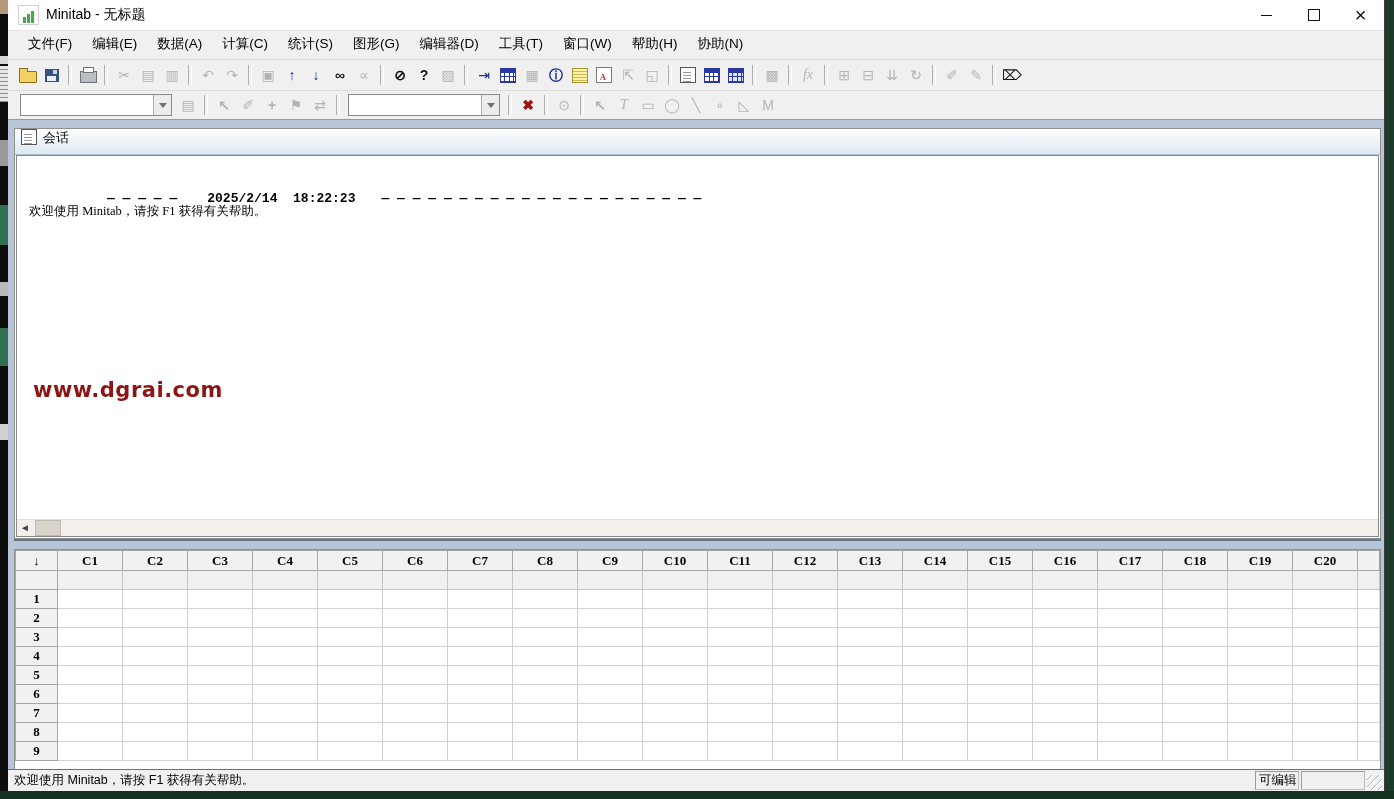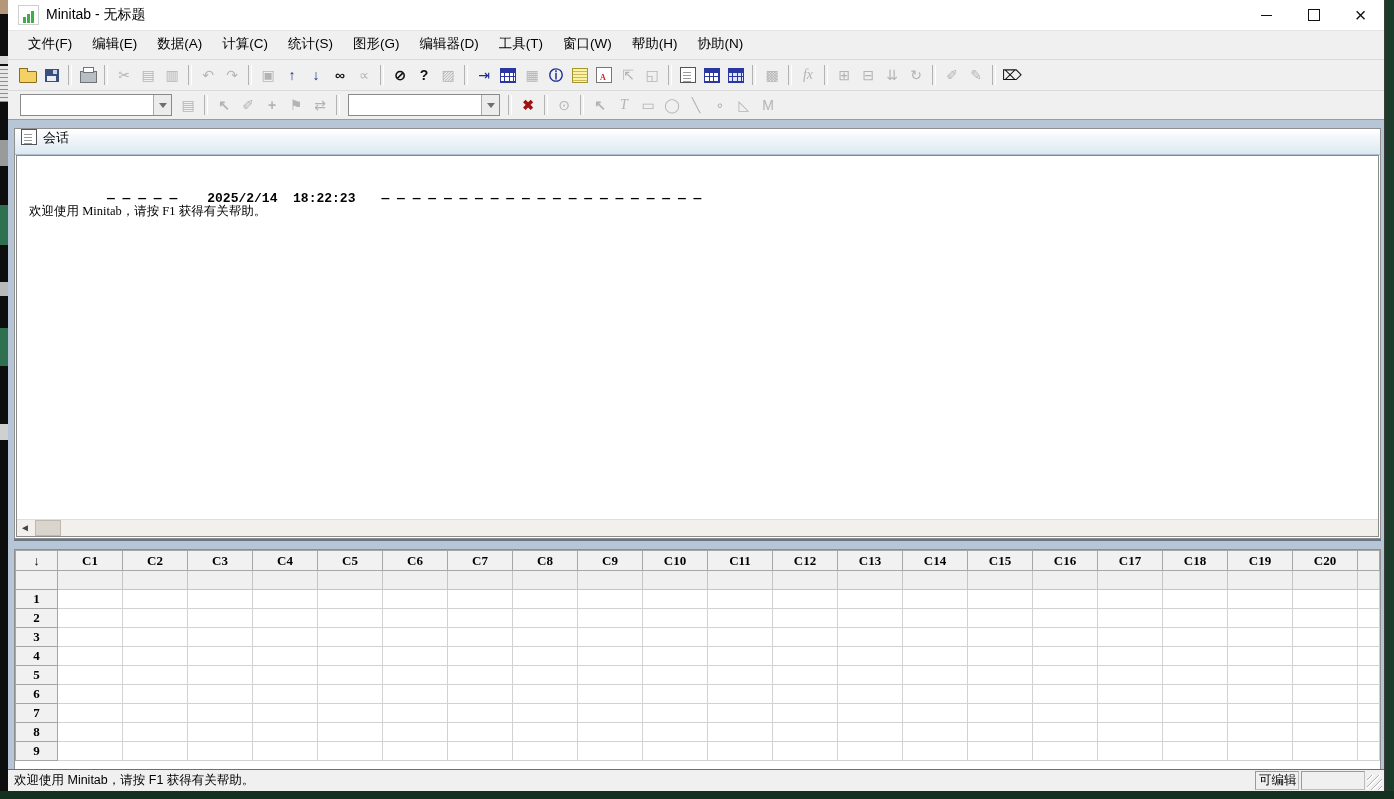--- a/index.html
+++ b/index.html
@@ -362,20 +362,21 @@
     <div class="child session">
       <div class="child-title">
         <span class="g ic-scroll"></span>
         <span>会话</span>
       </div>
       <div class="session-body">
         <div class="session-rule">
           <span>— — — — —</span><span class="ts">2025/2/14  18:22:23</span><span>— — — — — — — — — — — — — — — — — — — — —</span>
         </div>
         <div class="session-welcome">欢迎使用 Minitab，请按 F1 获得有关帮助。</div>
+        <div class="watermark">www.dgrai.com</div>
         <div class="hscroll">
           <span class="hs-arrow">◄</span>
           <span class="hs-thumb"></span>
         </div>
       </div>
     </div>
 
     <div class="child ws">
       <div class="ws-grid-wrap">
         <table class="grid" id="grid">

